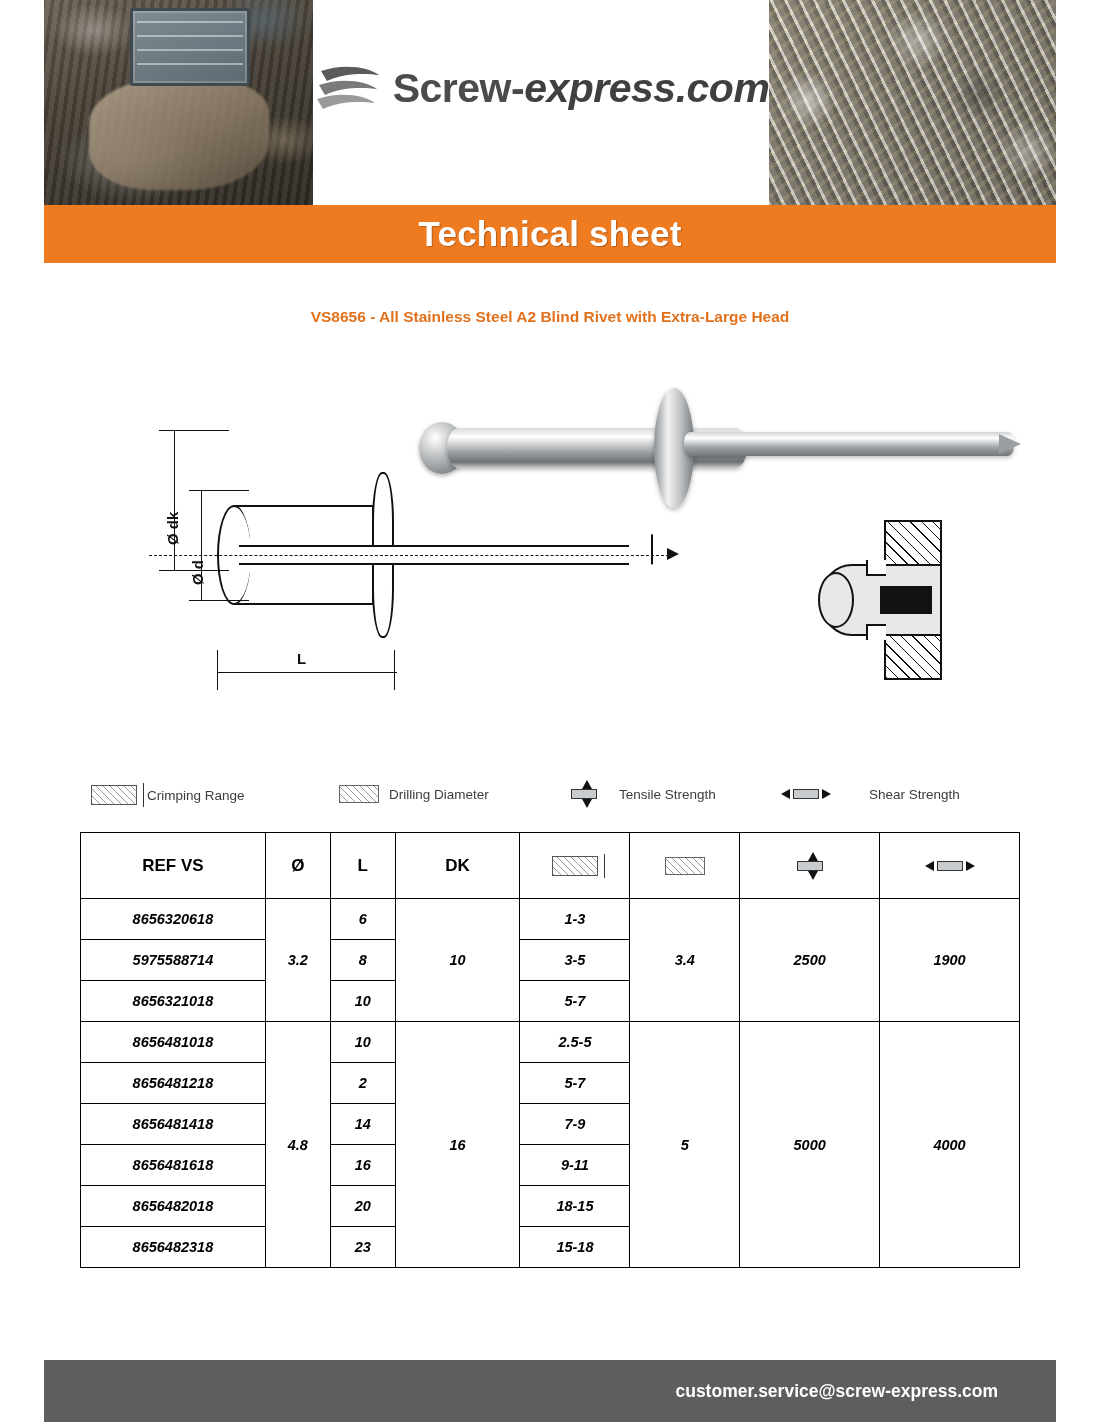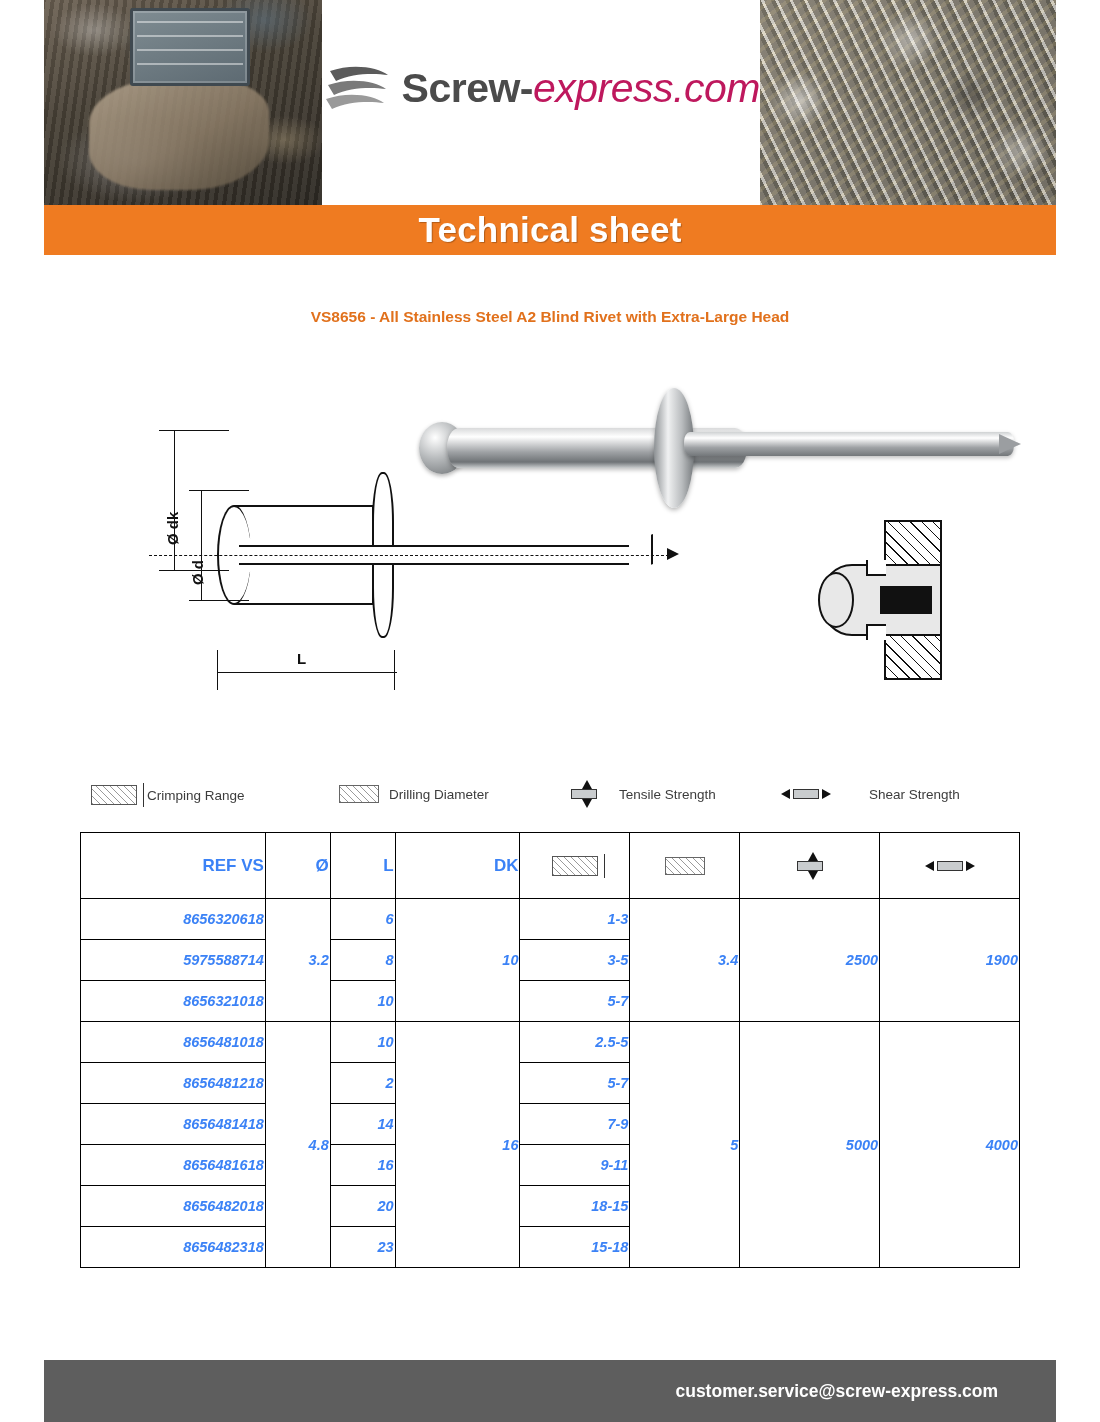--- a/index.html
+++ b/index.html
@@ -78,21 +78,21 @@
     position: relative;
   }
   .logo-text {
     font-size: 41px;
     font-weight: bold;
     letter-spacing: -.5px;
     color: #4b4b4b;
     white-space: nowrap;
   }
   .logo-text .brand-a { color: #4b4b4b; }
-  .logo-text .brand-b { color: #be185d; font-style: italic; font-weight: normal;}
+  .logo-text .brand-b { color: #404040; font-style: italic; font-weight: bold;}
   .header-photo-right {
     width: 320px; height: 205px;
     position: relative; overflow: hidden;
     background: linear-gradient(140deg, #b9b2a4 0%, #8d8a82 50%, #6c6a64 100%);
   }
   .header-photo-right::before {
     content: "";
     position: absolute; left: -20px; top: -20px; right: -20px; bottom: -20px;
     background:
       repeating-linear-gradient(64deg, rgba(255,255,255,.55) 0 3px, rgba(120,115,105,.65) 3px 9px, rgba(60,58,52,.5) 9px 13px),
@@ -105,21 +105,21 @@
     background:
       radial-gradient(circle at 40px 100px, rgba(255,255,255,.5), transparent 28px),
       radial-gradient(circle at 150px 40px, rgba(255,255,255,.4), transparent 30px),
       radial-gradient(circle at 260px 150px, rgba(255,255,255,.35), transparent 30px),
       radial-gradient(circle at 210px 95px, rgba(40,40,40,.35), transparent 26px);
   }
 
   
   .title-bar {
     position: absolute;
-    left: 44px; top: 205px; width: 1012px; height: 50px;
+    left: 44px; top: 205px; width: 1012px; height: 58px;
     background: #ef7b21;
     display: flex; align-items: center; justify-content: center;
   }
   .title-bar span {
     color: #ffffff;
     font-size: 35px;
     font-weight: bold;
     letter-spacing: .2px;
     text-shadow: 1px 1px 1px rgba(0,0,0,.25);
   }
@@ -285,23 +285,23 @@
   
   table.spec {
     position: absolute;
     left: 80px; top: 832px;
     width: 940px;
     border-collapse: collapse;
     font-size: 14.5px;
   }
   table.spec th, table.spec td {
     border: 1.5px solid #000;
-    text-align: right;
+    text-align: center;
     font-weight: bold;
-    color: #3b82f6;
+    color: #000000;
   }
   table.spec thead th { height: 66px; font-size: 17px; }
   table.spec tbody td { height: 41px; font-style: italic; }
   .col-ref   { width: 185px; }
   .col-d     { width: 65px; }
   .col-l     { width: 65px; }
   .col-dk    { width: 125px; }
   .col-crimp { width: 110px; }
   .col-drill { width: 110px; }
   .col-tens  { width: 140px; }

